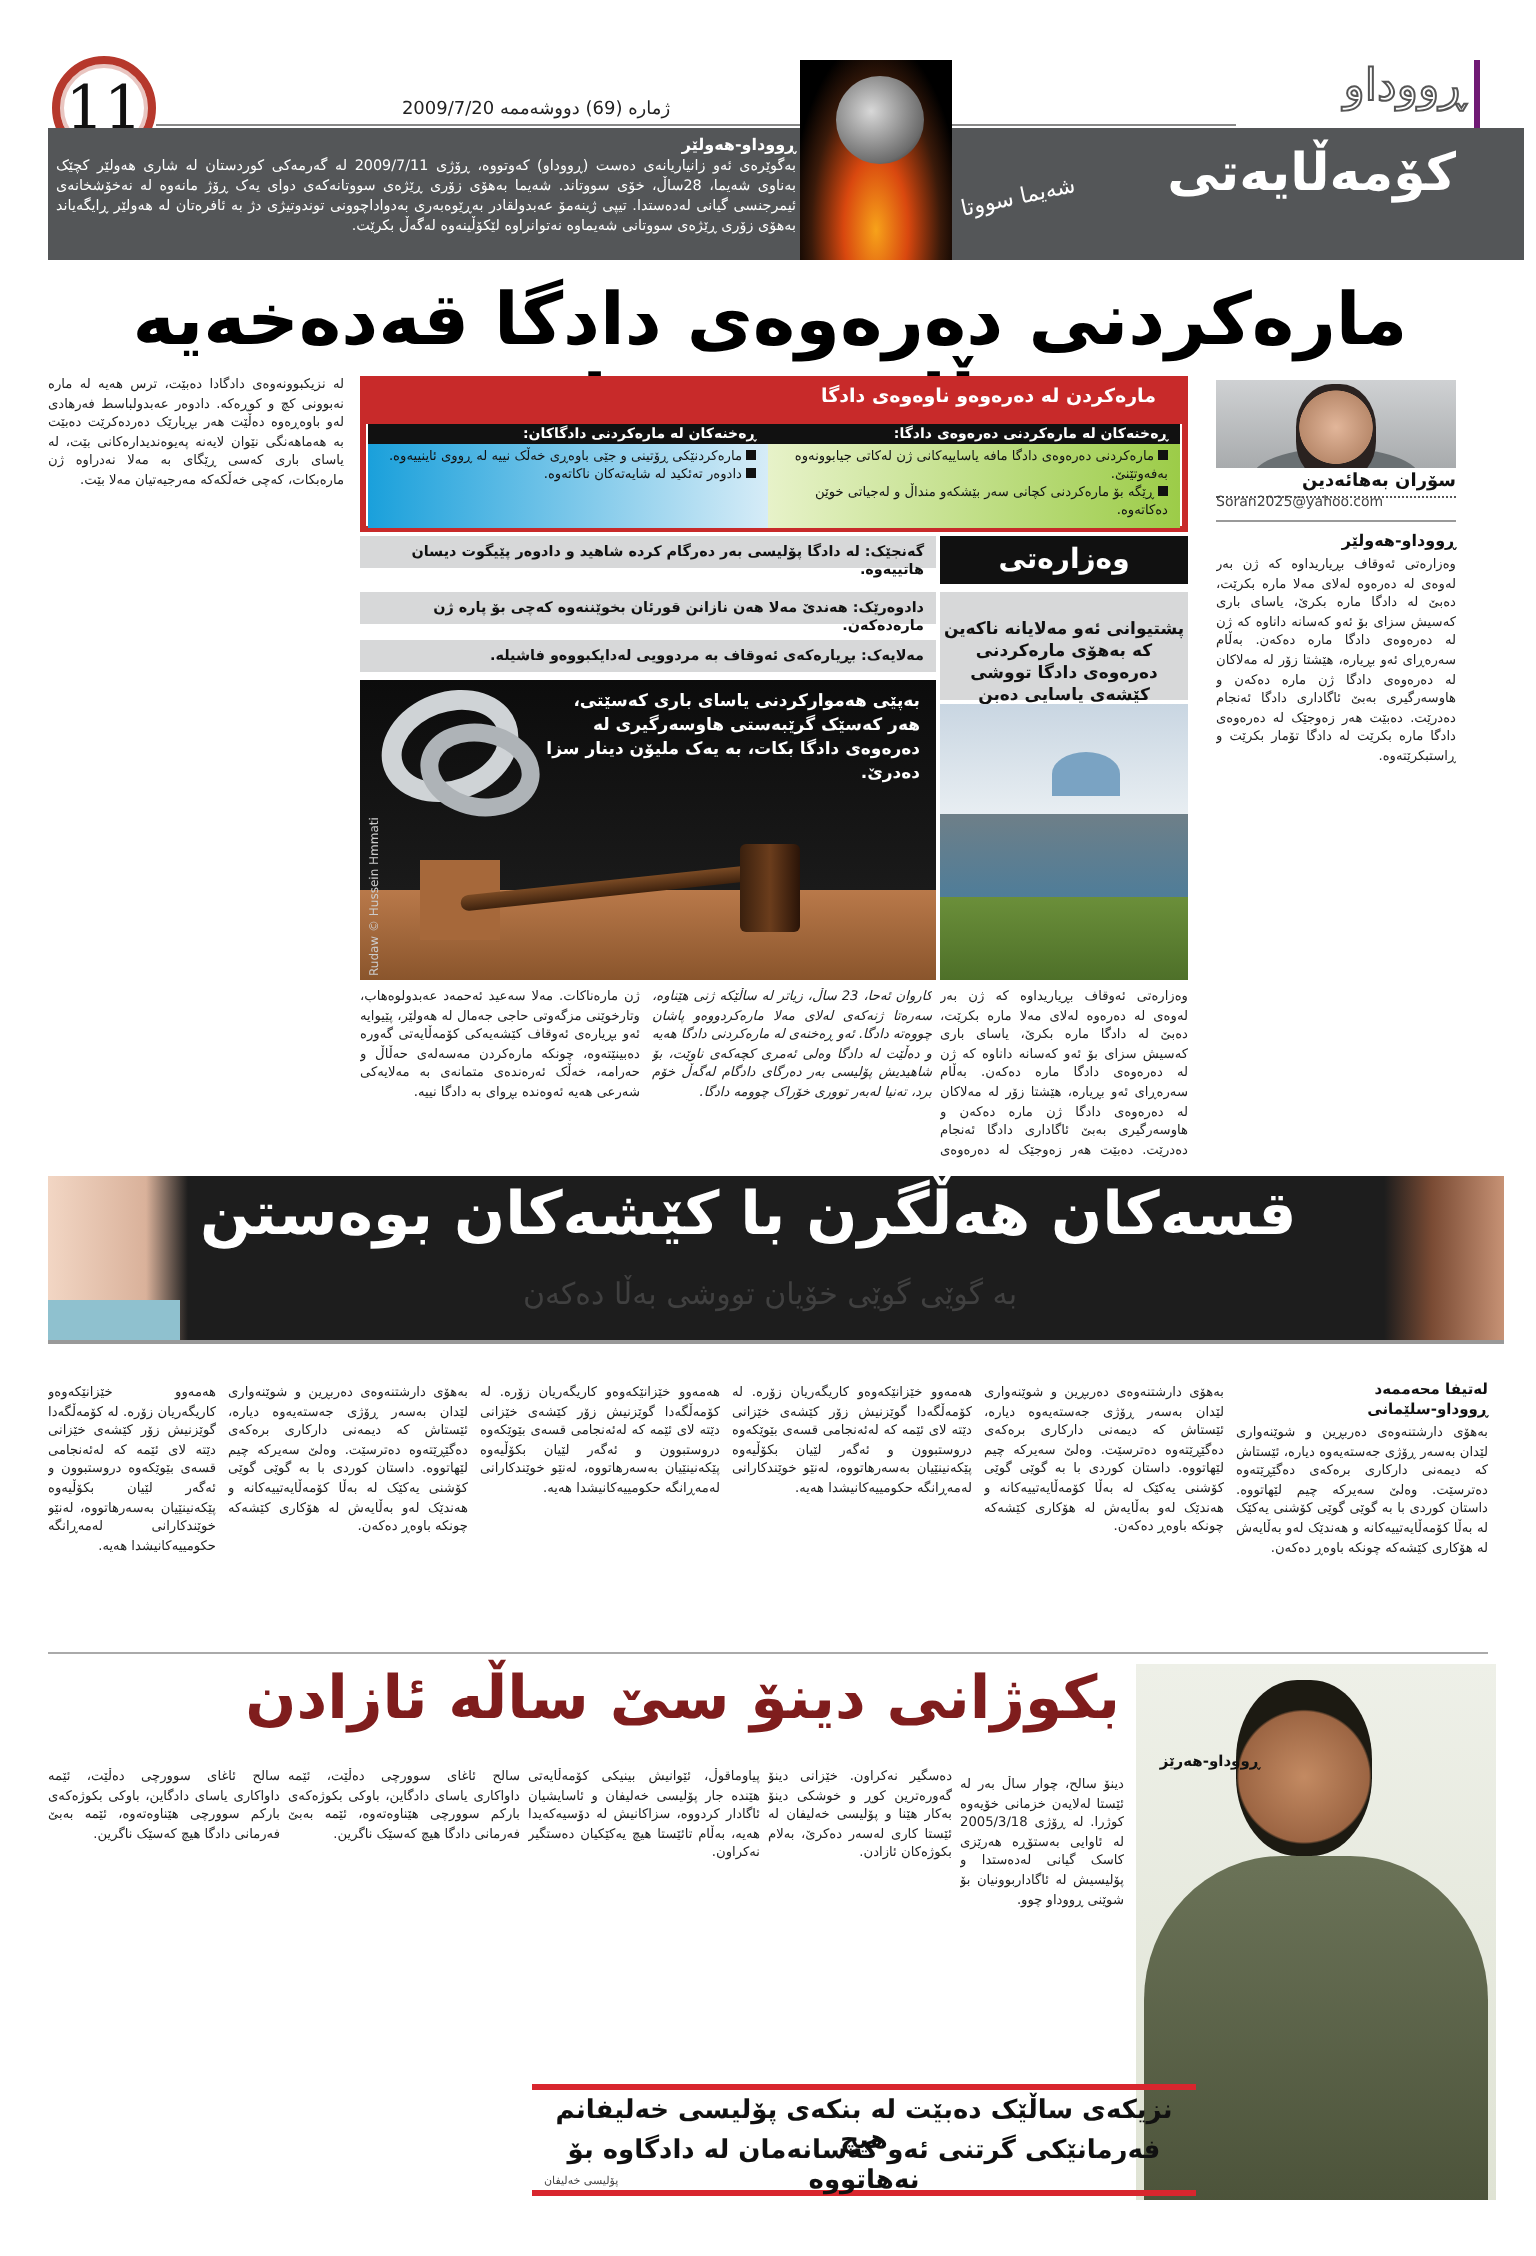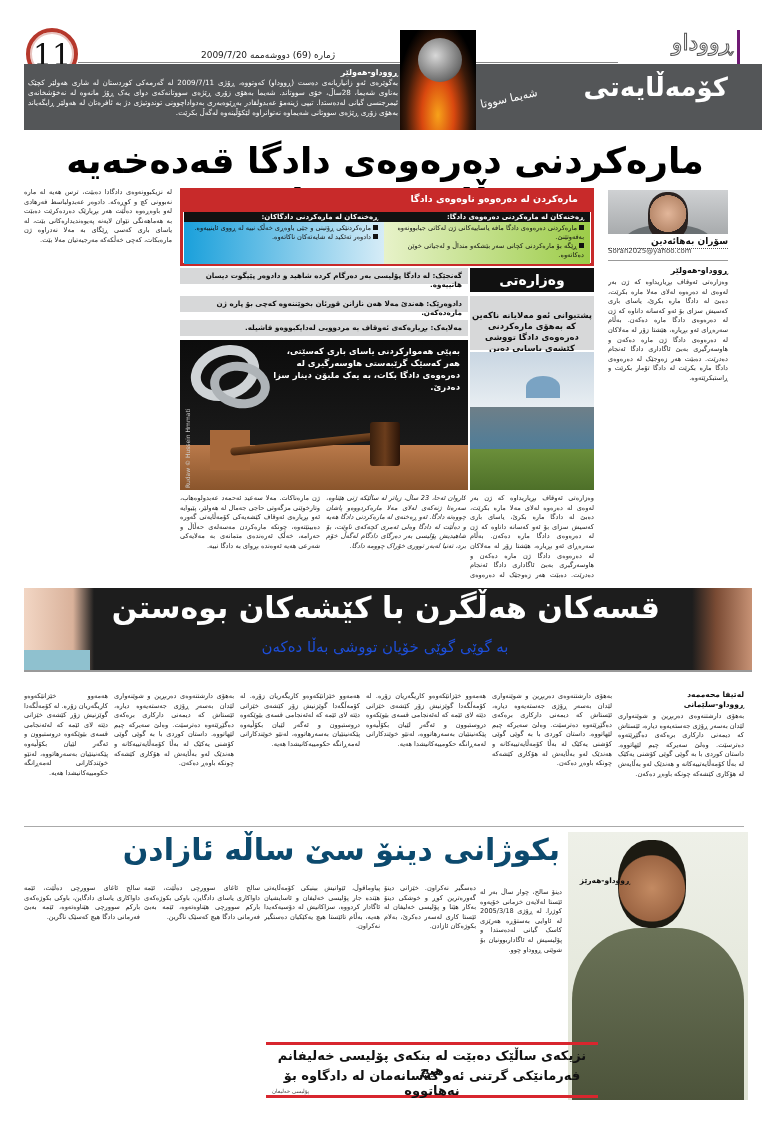--- a/index.html
+++ b/index.html
@@ -67,30 +67,30 @@
 
   
   .building-image { left: 470px; top: 352px; width: 124px; height: 138px; background: linear-gradient(180deg, #c9d6e2 0%, #e8eef2 40%, #6e7f88 40%, #4f7d99 70%, #6b8f3a 70%, #4e7029 100%); }
   .building-image .dome { position: absolute; left: 56px; top: 24px; width: 34px; height: 22px; border-radius: 50% 50% 0 0; background: #7aa3c3; }
 
   
   .banner { left: 24px; top: 588px; width: 728px; height: 84px; background: #1d1d1d; border-bottom: 2px solid #999; overflow: hidden; }
   .banner .face-left { position: absolute; left: 0; top: 0; width: 70px; height: 84px; background: linear-gradient(90deg, #f2d6c4, #d9b19a 70%, #1d1d1d); }
   .banner .scarf { position: absolute; left: 0; top: 62px; width: 66px; height: 22px; background: #8fc1cf; }
   .banner .face-right { position: absolute; right: 0; top: 0; width: 60px; height: 84px; background: linear-gradient(270deg, #c79275, #7a4b34 60%, #1d1d1d); }
-  .banner-title { left: 90px; top: 590px; width: 570px; text-align: right; font-size: 30px; font-weight: bold; color: #fff; direction: rtl; }
-  .banner-sub { left: 100px; top: 638px; width: 570px; text-align: center; font-size: 15px; color: #1d4ed8; direction: rtl; }
+  .banner-title { left: 100px; top: 590px; width: 570px; text-align: left; font-size: 30px; font-weight: bold; color: #fff; direction: rtl; }
+  .banner-sub { left: 100px; top: 638px; width: 570px; text-align: center; font-size: 15px; color: #404040; direction: rtl; }
 
   
   .byline-2 { left: 618px; top: 690px; width: 126px; font-size: 7.5px; font-weight: bold; direction: rtl; text-align: right; line-height: 10px; }
 
   .section-rule { left: 24px; top: 826px; width: 720px; height: 1px; background: #aaa; }
 
   
-  .headline-2 { left: 60px; top: 832px; width: 500px; text-align: right; font-size: 30px; font-weight: bold; direction: rtl; color: #0c4a6e; }
+  .headline-2 { left: 60px; top: 832px; width: 500px; text-align: right; font-size: 30px; font-weight: bold; direction: rtl; color: #7f1d1d; }
   .man-photo { left: 568px; top: 832px; width: 180px; height: 268px; background: linear-gradient(180deg, #eef0e8, #dfe3d4); overflow: hidden; }
   .man-photo .head { position: absolute; left: 50px; top: 8px; width: 68px; height: 88px; border-radius: 45%; background: radial-gradient(circle at 50% 55%, #c38a62 0%, #9c6543 55%, #1c1a12 57%); }
   .man-photo .body { position: absolute; left: 4px; top: 96px; width: 172px; height: 180px; border-radius: 40% 40% 0 0; background: linear-gradient(180deg, #6b7358, #4b5239); }
   .byline-3 { left: 568px; top: 876px; width: 70px; font-size: 7.5px; font-weight: bold; direction: rtl; text-align: right; }
 
   
   .pull-quote { left: 266px; top: 1042px; width: 332px; height: 56px; border-top: 3px solid #d8262e; border-bottom: 3px solid #d8262e; }
   .pull-line1 { left: 266px; top: 1048px; width: 332px; text-align: center; font-size: 13px; font-weight: bold; direction: rtl; }
   .pull-line2 { left: 266px; top: 1068px; width: 332px; text-align: center; font-size: 13px; font-weight: bold; direction: rtl; }
   .pull-source { left: 272px; top: 1088px; font-size: 5.5px; color: #444; direction: rtl; }

